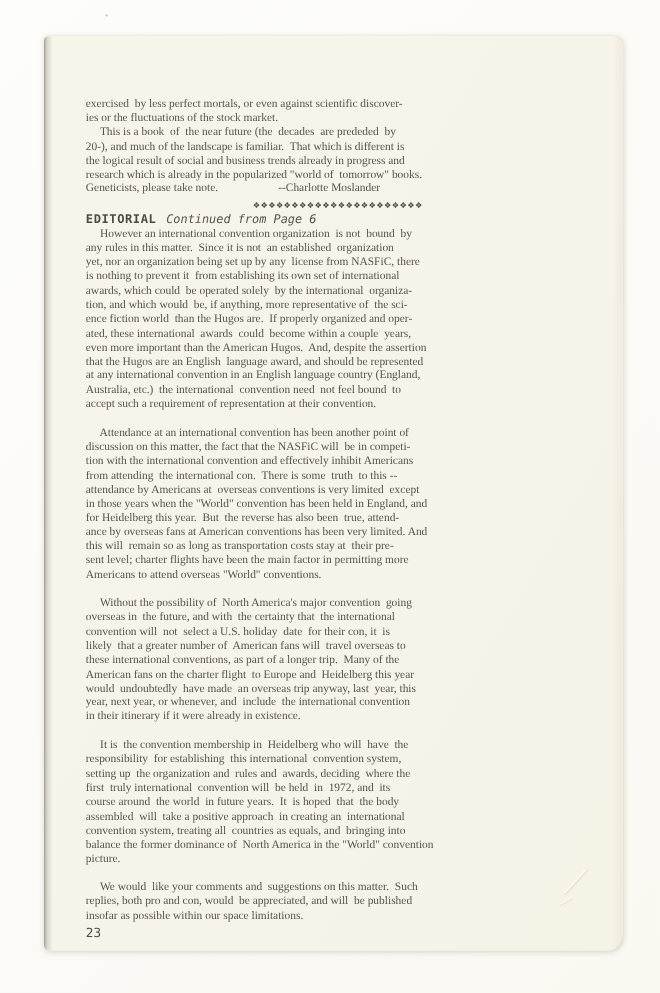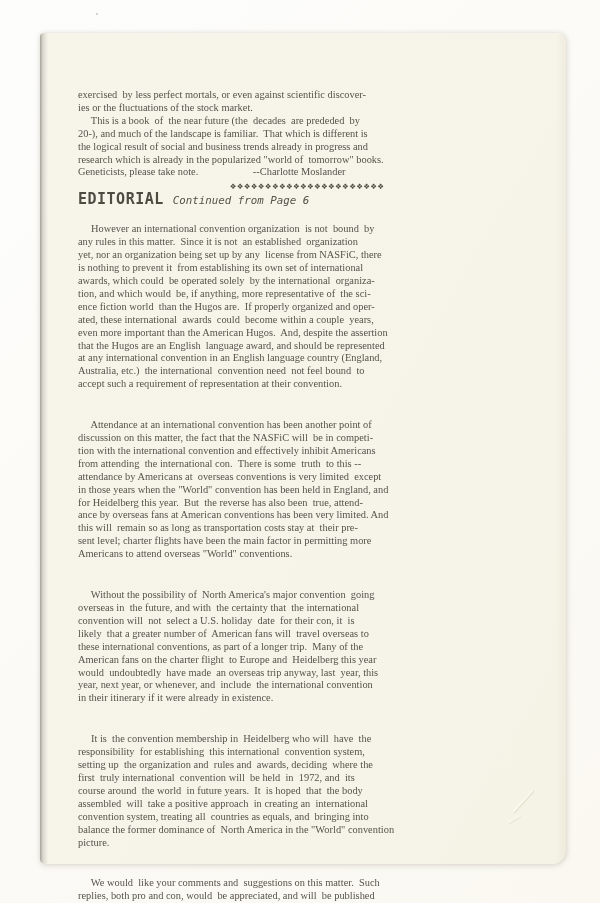--- a/index.html
+++ b/index.html
@@ -54,33 +54,33 @@
     letter-spacing: 0.3px;
     color: #504d45;
     margin-top: 1px;
   }
   .heading-line {
     line-height: 13px;
     white-space: pre;
   }
   .h-caps {
     font-weight: bold;
-    font-size: 15px;
+    font-size: 11px;
     letter-spacing: 0.5px;
     color: #4e4b43;
   }
   .h-italic {
     font-style: italic;
     font-size: 10.8px;
     margin-left: 9px;
     color: #56534b;
     margin-top: 36px;
   }
-  .para { margin-top: 28px; }
-  .para-first { margin-top: 16px; }
+  .para { margin-top: 13px; }
+  .para-first { margin-top: 0; }
   .page-number {
     margin-top: 1px;
     font-size: 11.5px;
     line-height: 14px;
     color: #4e4b43;
   }
   .crease {
     position: absolute;
     background: #fbf8ee;
     box-shadow: 0 1px 1px rgba(185,172,130,0.3);

